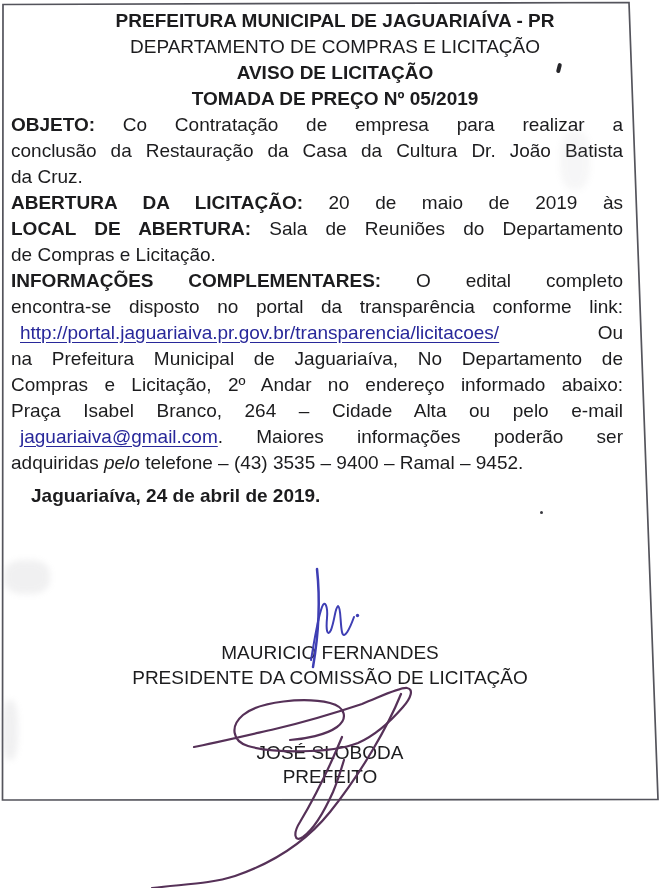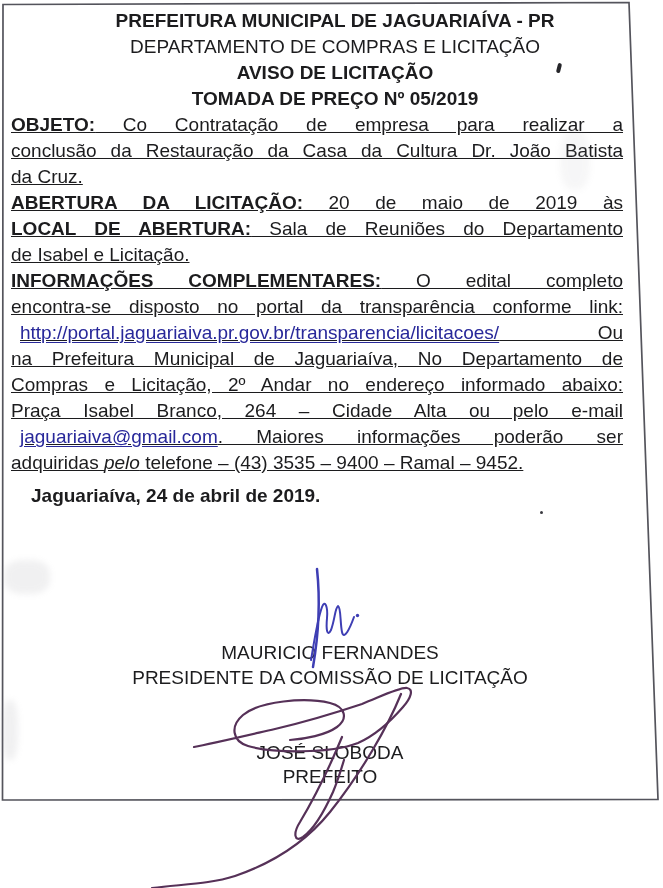--- a/index.html
+++ b/index.html
@@ -12,21 +12,21 @@
   #page{position:absolute;inset:0;background:var(--bg,#fff);}
 
   
   #border-svg{position:absolute;left:0;top:0;pointer-events:none;}
 
   #doc-content{position:absolute;left:11px;top:8px;width:612px;font-size:19px;line-height:26px;}
 
   .hdr{text-align:center;transform:translateX(18px);white-space:nowrap;}
   .hdr.b{font-weight:bold;}
 
-  #body-text{margin-top:0;text-decoration:underline;}
+  #body-text{margin-top:0;}
   .bline{text-align:justify;text-align-last:justify;height:26px;overflow:visible;white-space:normal;}
   .bline.last{text-align-last:left;}
   .b{font-weight:bold;}
   .i{font-style:italic;}
   .lnk{color:var(--link,#28289a);text-decoration:underline;text-underline-offset:3px;cursor:pointer;margin-left:9px;}
 
   #date-line{margin-top:7px;font-weight:bold;transform:translateX(20px);}
 
   .sig-text{position:absolute;left:11px;width:612px;text-align:center;transform:translateX(13px);line-height:24px;font-size:19px;}
   .sig-name{font-weight:normal;}
@@ -57,21 +57,21 @@
     <div class="hdr">DEPARTAMENTO DE COMPRAS E LICITAÇÃO</div>
     <div class="hdr b">AVISO DE LICITAÇÃO</div>
     <div class="hdr b">TOMADA DE PREÇO Nº 05/2019</div>
 
     <div id="body-text">
         <div class="bline"><span class="b">OBJETO:</span><span> Co Contratação de empresa para realizar a</span></div>
         <div class="bline"><span>conclusão da Restauração da Casa da Cultura Dr. João Batista</span></div>
         <div class="bline last"><span>da Cruz.</span></div>
         <div class="bline"><span class="b">ABERTURA DA LICITAÇÃO:</span><span> 20 de maio de 2019 às</span></div>
         <div class="bline"><span class="b">LOCAL DE ABERTURA:</span><span> Sala de Reuniões do Departamento</span></div>
-        <div class="bline last"><span>de Isabel e Licitação.</span></div>
+        <div class="bline last"><span>de Compras e Licitação.</span></div>
         <div class="bline"><span class="b">INFORMAÇÕES COMPLEMENTARES:</span><span> O edital completo</span></div>
         <div class="bline"><span>encontra-se disposto no portal da transparência conforme link:</span></div>
         <div class="bline"><span class="lnk">http://portal.jaguariaiva.pr.gov.br/transparencia/licitacoes/</span><span> Ou</span></div>
         <div class="bline"><span>na Prefeitura Municipal de Jaguariaíva, No Departamento de</span></div>
         <div class="bline"><span>Compras e Licitação, 2º Andar no endereço informado abaixo:</span></div>
         <div class="bline"><span>Praça Isabel Branco, 264 – Cidade Alta ou pelo e-mail</span></div>
         <div class="bline"><span class="lnk">jaguariaiva@gmail.com</span><span>. Maiores informações poderão ser</span></div>
         <div class="bline last"><span>adquiridas </span><span class="i">pelo</span><span> telefone – (43) 3535 – 9400 – Ramal – 9452.</span></div>
       </div>
 

